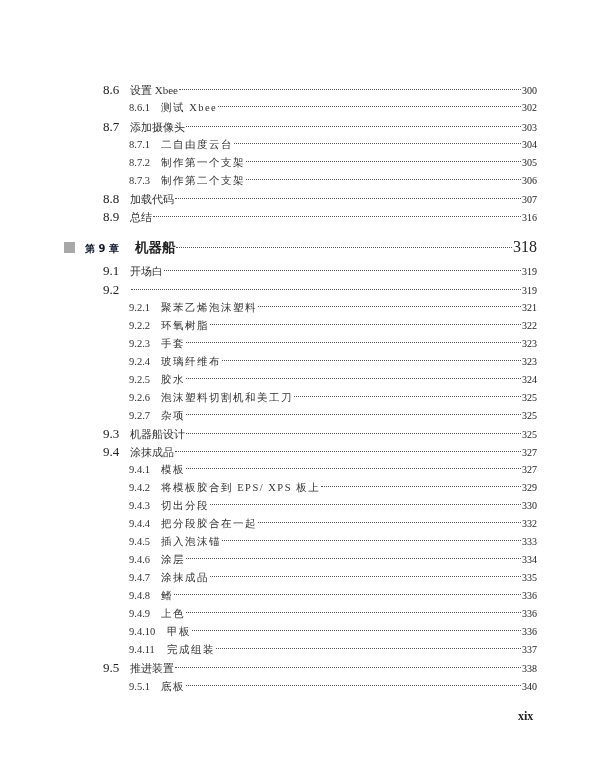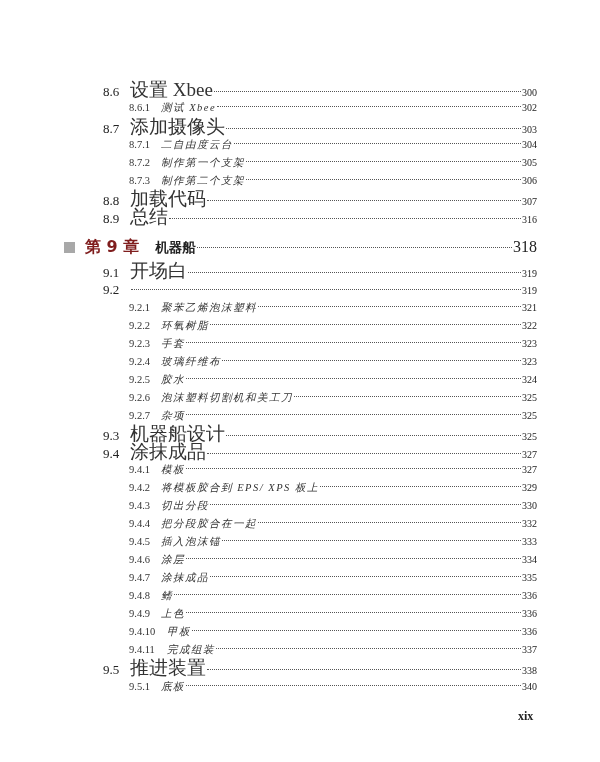--- a/index.html
+++ b/index.html
@@ -47,50 +47,50 @@
       text-align: right;
       font-size: 10px;
     }
     
     .lvl2 {
       left: 103px;
       right: 63px;
       font-size: 13px;
     }
     .lvl2 .num { width: 27px; font-size: 13px; }
-    .lvl2 .title { font-size: 19px; color: #333; }
+    .lvl2 .title { font-size: 11px; color: #333; }
     
     .lvl3 {
       left: 129px;
       right: 63px;
       font-size: 10.5px;
     }
     .lvl3 .num { width: 32px; font-size: 10.5px; color: #333; }
     .lvl3 .num.wide { width: 38px; }
-    .lvl3 .title { font-size: 10.5px; color: #333; letter-spacing: 1.5px; font-style: italic; }
+    .lvl3 .title { font-size: 10.5px; color: #333; letter-spacing: 1.5px; }
     
     .chapter {
       left: 64px;
       right: 63px;
       height: 22px;
       line-height: 22px;
       font-family: "DejaVu Sans", "Liberation Sans", sans-serif;
     }
     .chapter .marker {
       display: inline-block;
       width: 11px;
       height: 11px;
       background: #a8a8a8;
       margin-right: 10px;
       transform: translateY(1px);
     }
     .chapter .chnum {
-      font-size: 16px;
+      font-size: 10px;
       font-weight: bold;
-      color: #7f1d1d;
+      color: #0f172a;
       margin-right: 16px;
     }
     .chapter .chtitle {
       font-size: 13.5px;
       font-weight: bold;
       color: #222;
     }
     .chapter .page {
       font-family: "Liberation Serif", serif;
       font-size: 16px;

